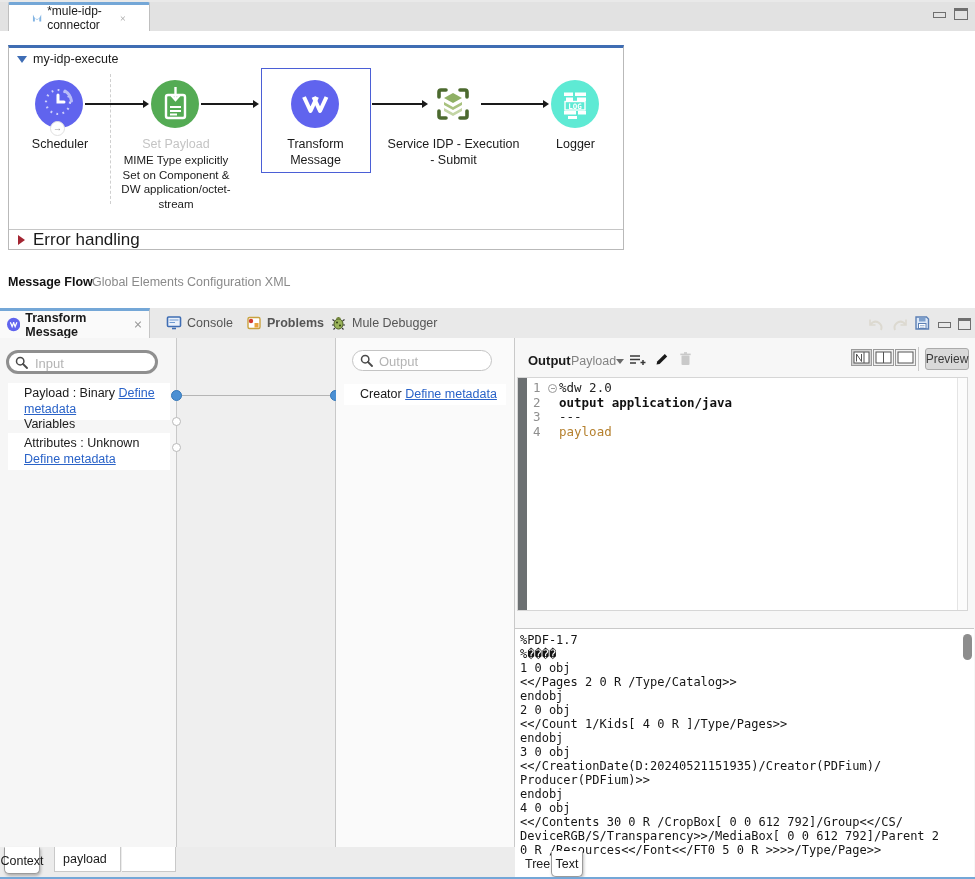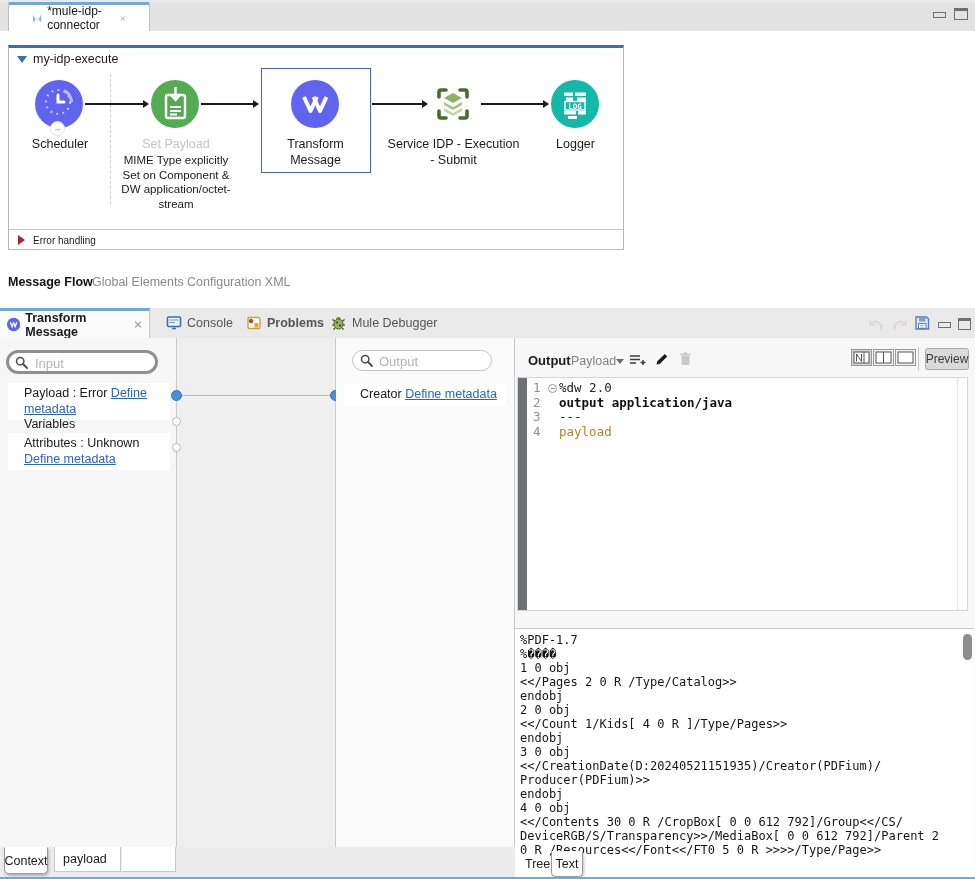--- a/index.html
+++ b/index.html
@@ -21,21 +21,21 @@
   .tri-down{width:0;height:0;border-left:5px solid transparent;border-right:5px solid transparent;border-top:7px solid #3e6db5;}
   .tri-right{width:0;height:0;border-top:5px solid transparent;border-bottom:5px solid transparent;border-left:7px solid #a32532;}
   .circle48{position:absolute;width:48px;height:48px;border-radius:50%;}
   .comp-label{position:absolute;font-size:12.5px;line-height:15.5px;text-align:center;color:#1a1a1a;}
   .comp-caption{position:absolute;font-size:11.5px;line-height:14.5px;text-align:center;color:#1a1a1a;}
   .arrow{position:absolute;height:1.5px;background:#1a1a1a;}
   .arrow::after{content:"";position:absolute;right:-6px;top:-3px;width:0;height:0;
     border-left:6px solid #1a1a1a;border-top:4px solid transparent;border-bottom:4px solid transparent;}
   .dashed-line{position:absolute;border-left:1px dashed #cfcfcf;width:0;}
   .sel-rect{position:absolute;border:1px solid #4b5fd6;background:transparent;}
-  .eh-row{position:absolute;left:0;right:0;top:181px;height:20px;border-top:1px solid #c6c6c6;display:flex;align-items:center;font-size:10px;}
+  .eh-row{position:absolute;left:0;right:0;top:181px;height:20px;border-top:1px solid #c6c6c6;display:flex;align-items:center;font-size:17px;}
   .sched-badge{position:absolute;width:13px;height:13px;border-radius:50%;background:#fff;border:1px solid #e0e0e0;
     display:flex;align-items:center;justify-content:center;font-size:9px;color:#9a9a9a;line-height:1;}
   
   .view-tab{position:absolute;top:275px;font-size:12.5px;}
   
   .panel-tabbar{position:absolute;left:0;top:308px;width:975px;height:30px;background:#e9e9e9;border-bottom:1px solid #d2d2d2;box-sizing:content-box;}
   .ptab-active{position:absolute;left:0;top:0;width:150px;height:30px;box-sizing:border-box;background:#fafafa;
     border-top:3px solid #74a7d7;border-right:1px solid #c6c6c6;display:flex;align-items:center;gap:5px;padding:0 7px;font-size:12.5px;font-weight:600;}
   .ptab{position:absolute;top:0;height:30px;display:flex;align-items:center;gap:5px;padding:0 6px;font-size:12.5px;color:#555;}
   
@@ -159,21 +159,21 @@
           </g>
           <path d="M24 13 L33 18 L24 23 L15 18 Z" fill="#8fb065"></path>
           <path d="M15 22 L24 27 L33 22 L33 25 L24 30 L15 25 Z" fill="#a9c27f"></path>
           <path d="M15 28 L24 33 L33 28 L33 31 L24 36 L15 31 Z" fill="#c3d5a5"></path>
         </svg>
       </div>
       <div class="comp-label" style="left:376px;top:89px;width:137px;">Service IDP - Execution - Submit</div>
 
       <div class="arrow" style="left:472px;top:55px;width:62px;"></div>
 
-      <div class="circle48" style="left:542px;top:32px;background:#14b8a6;">
+      <div class="circle48" style="left:542px;top:32px;background:#5eead4;">
         <svg width="48" height="48" viewBox="0 0 48 48">
           <g fill="#fff">
             <rect x="13" y="12.5" width="9" height="3.5"></rect>
               <rect x="24" y="12.5" width="11" height="3.5"></rect>
             <rect x="15" y="17.5" width="7" height="3.5"></rect>
               <rect x="26" y="17.5" width="9" height="3.5"></rect>
             <rect x="13" y="31" width="12" height="3.5"></rect>
               <rect x="27" y="31" width="8" height="3.5"></rect>
             <rect x="17" y="36" width="9" height="3"></rect>
           </g>
@@ -255,21 +255,21 @@
 
     <div class="input-panel">
       <div class="search-box" style="left:6px;top:12px;width:152px;height:24px;border:3px solid #8f8f8f;">
         <svg class="abs" style="left:6px;top:3px;" width="13" height="13" viewBox="0 0 13 13">
           <circle cx="5.2" cy="5.2" r="3.7" fill="none" stroke="#4a4a4a" stroke-width="1.5"></circle>
           <path d="M8 8 L12 12" stroke="#4a4a4a" stroke-width="1.8" stroke-linecap="round"></path>
         </svg>
         <input type="text" placeholder="Input" style="">
       </div>
       <div class="tree-row" style="top:45px;background:#fff;">
-        <span>Payload : Error</span>
+        <span>Payload : Binary</span>
         <a>Define metadata</a>
       </div>
       <div class="tree-row" style="top:76px;">
         <span>Variables</span>
       </div>
       <div class="tree-row" style="top:95px;background:#fff;">
         <span>Attributes : Unknown</span>
         <a>Define metadata</a>
       </div>
     </div>
@@ -384,21 +384,21 @@
           </div>
         <div class="pdf-scrollthumb"></div>
       </div>
 
       <span class="abs" style="left:10px;top:519px;font-size:12.5px;color:#222;">Tree</span>
       <div class="mini-tab-raised" style="left:36px;top:513px;width:32px;height:26px;">
         <span>Text</span>
       </div>
     </div>
 
-    <div class="mini-tab-raised" style="left:4px;top:509px;width:44px;height:27px;">
+    <div class="mini-tab-raised" style="left:4px;top:509px;width:36px;height:27px;">
       <span>Context</span>
     </div>
     <div class="mini-tab-flat" style="left:54px;top:509px;width:67px;height:25px;">
       <span>payload</span>
     </div>
     <div class="mini-tab-flat" style="left:122px;top:509px;width:54px;height:25px;border-left:none;"></div>
   </div>
 
   <div class="bottom-blue"></div>
 </div>

